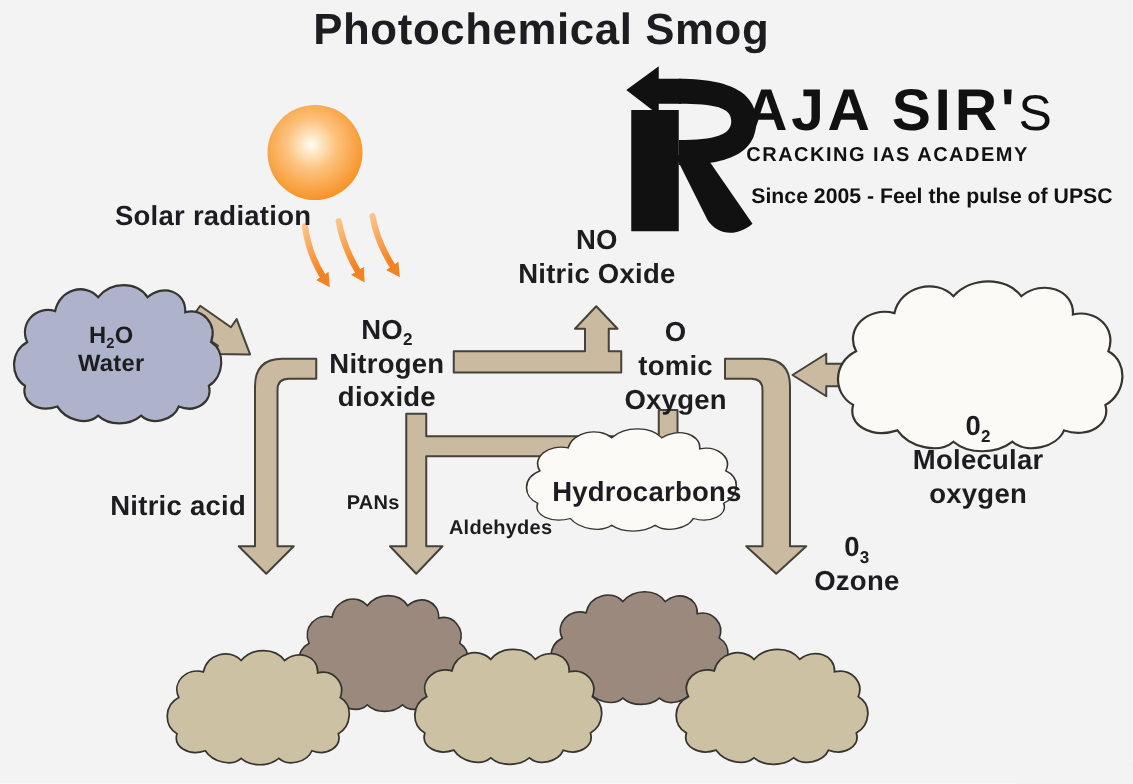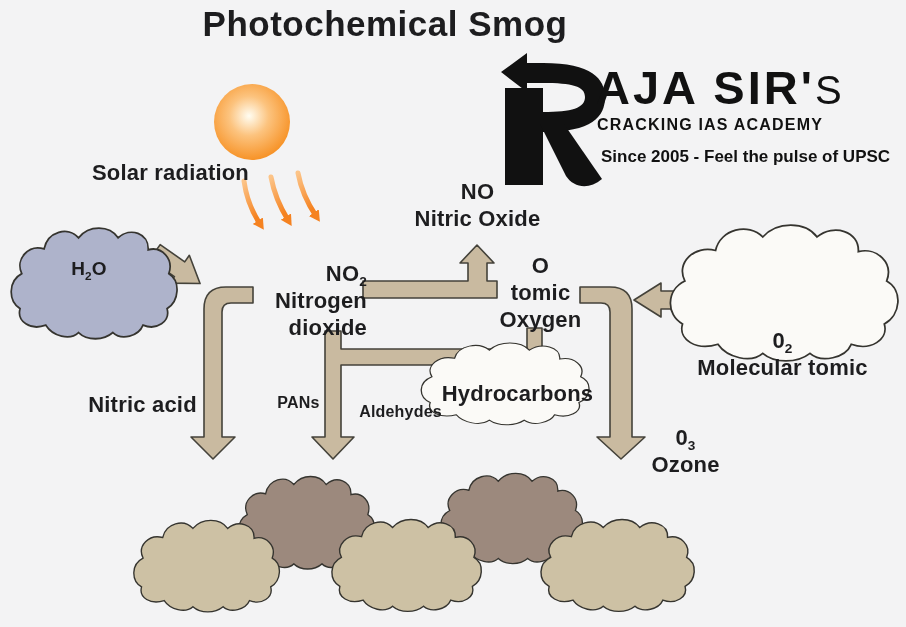--- a/index.html
+++ b/index.html
@@ -16,21 +16,21 @@
   }
   .lbl sub{font-size:62%;line-height:0;}
   .pipe{fill:var(--pipe);stroke:var(--pipe-outline);stroke-width:1.6;stroke-linejoin:round;}
   .cloud-water{fill:var(--cloud-water);stroke:var(--cloud-outline);stroke-width:2;}
   .cloud-white{fill:var(--cloud-white);stroke:var(--cloud-outline);stroke-width:1.5;}
   .smog-light{fill:var(--smog-light);stroke:var(--cloud-outline);stroke-width:1.8;}
   .smog-dark{fill:var(--smog-dark);stroke:var(--cloud-outline);stroke-width:1.8;}
   .solar-stroke{fill:none;stroke:url(#solarGrad);stroke-width:5;stroke-linecap:round;}
   .title{
     position:absolute;z-index:2;left:0;top:4px;width:770px;text-align:center;
-    font-size:35px;font-weight:bold;color:var(--ink);letter-spacing:.5px;
+    font-size:35px;font-weight:bold;color:var(--ink);letter-spacing:.5px;padding-left:48px;
   }
   .logo{position:absolute;z-index:2;color:var(--logo);}
   .logo-brand{position:absolute;left:596px;top:60px;font-size:47px;font-weight:bold;letter-spacing:3px;white-space:nowrap;}
   .logo-brand .small-s{font-size:40px;font-weight:normal;}
   .logo-tagline{position:absolute;left:597px;top:116px;font-size:16px;font-weight:bold;letter-spacing:1.2px;white-space:nowrap;}
   .logo-subline{position:absolute;left:601px;top:147px;font-size:17px;font-weight:bold;white-space:nowrap;}
   .fs18{font-size:16px;}
   .fs19{font-size:19px;}
 </style>
 </head>
@@ -95,52 +95,53 @@
   <div class="logo">
     <div class="logo-brand"><span>AJA SIR'</span><span class="small-s">S</span></div>
     <div class="logo-tagline">CRACKING IAS ACADEMY</div>
     <div class="logo-subline">Since 2005 - Feel the pulse of UPSC</div>
   </div>
 
   <div class="lbl" style="left:88px;top:160px;width:165px;">Solar radiation</div>
 
   <div class="lbl fs19" style="left:28px;top:257px;width:122px;">
     <div><span>H</span><sub>2</sub><span>O</span></div>
+    <div>Water</div>
   </div>
 
   <div class="lbl" style="left:400px;top:179px;width:155px;">
     <div>NO</div>
     <div>Nitric Oxide</div>
   </div>
 
-  <div class="lbl" style="left:252px;top:261px;width:115px;text-align:right;">
+  <div class="lbl" style="left:252px;top:251px;width:115px;">
     <div><span>NO</span><sub>2</sub><span></span></div>
     <div>Nitrogen</div>
     <div>dioxide</div>
   </div>
 
   <div class="lbl" style="left:493px;top:253px;width:95px;">
     <div>O</div>
     <div>tomic</div>
     <div>Oxygen</div>
   </div>
 
   <div class="lbl" style="left:690px;top:283px;width:185px;margin-top:45px;">
     <div><span>0</span><sub>2</sub><span></span></div>
-    <div>Molecular tomic</div>
+    <div>Molecular oxygen</div>
   </div>
 
   <div class="lbl" style="left:435px;top:381px;width:165px;">Hydrocarbons</div>
 
   <div class="lbl" style="left:80px;top:392px;width:125px;">
     <div>Nitric acid</div>
   </div>
 
   <div class="lbl fs18" style="left:266px;top:393px;width:65px;">PANs</div>
 
-  <div class="lbl fs18" style="left:343px;top:402px;width:115px;">Aldehydes</div>
+  <div class="lbl fs18" style="left:343px;top:413px;width:115px;">Aldehydes</div>
 
   <div class="lbl" style="left:638px;top:425px;width:95px;">
     <div><span>0</span><sub>3</sub><span></span></div>
     <div>Ozone</div>
   </div>
 
 </div>
 
 </body></html>

